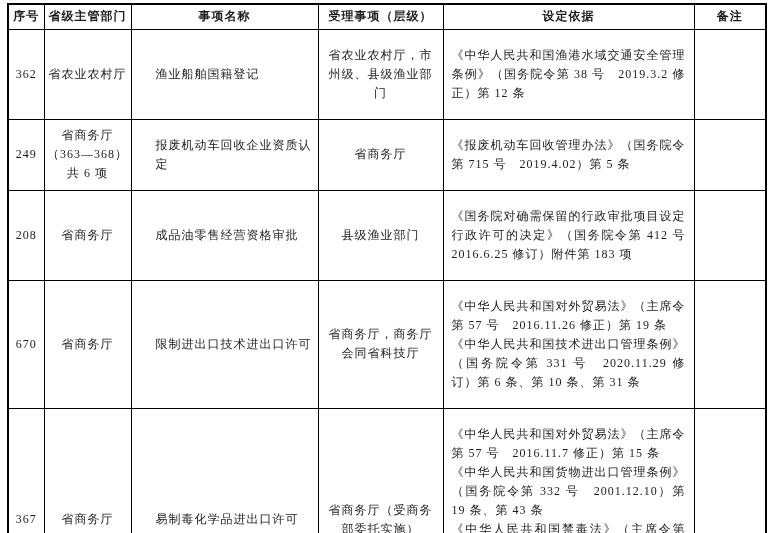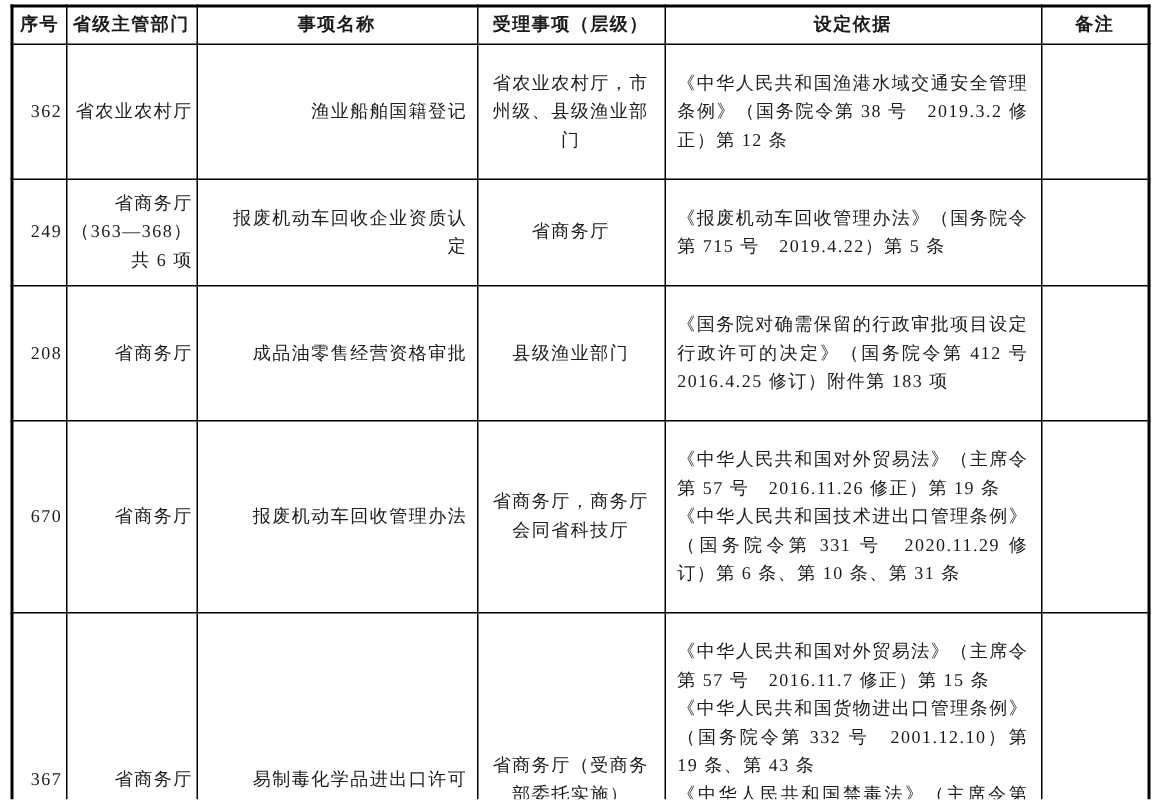--- a/index.html
+++ b/index.html
@@ -38,23 +38,23 @@
     padding: 2px;
     vertical-align: middle;
   }
   td {
     font-size: 12px;
     line-height: 19px;
     letter-spacing: 1px;
     vertical-align: middle;
     padding: 4px 6px;
   }
-  td.c-no, td.c-dept, td.c-note { text-align: right; padding: 4px 2px; }
+  td.c-no, td.c-dept, td.c-note { text-align: center; padding: 4px 2px; }
   td.c-dept { white-space: pre-line; }
-  td.c-item { text-align: right; padding-left: 24px; }
+  td.c-item { text-align: left; padding-left: 24px; }
   td.c-agency { text-align: center; }
   td.c-basis {
     text-align: justify;
     text-justify: inter-character;
     white-space: pre-line;
     padding: 16px 8px;
   }
   tr.r0 { height: 55px; }
   tr.r1 { height: 55px; }
   tr.r2 { height: 58px; }
@@ -94,35 +94,35 @@
         <td class="c-basis">《中华人民共和国渔港水域交通安全管理条例》（国务院令第 38 号　2019.3.2 修正）第 12 条</td>
         <td class="c-note"></td>
       </tr>
       <tr class="r1">
         <td class="c-no">249</td>
         <td class="c-dept">省商务厅
 （363—368）
 共 6 项</td>
         <td class="c-item">报废机动车回收企业资质认定</td>
         <td class="c-agency">省商务厅</td>
-        <td class="c-basis">《报废机动车回收管理办法》（国务院令第 715 号　2019.4.22）第 5 条</td>
+        <td class="c-basis">《报废机动车回收管理办法》（国务院令第 715 号　2019.4.02）第 5 条</td>
         <td class="c-note"></td>
       </tr>
       <tr class="r2">
         <td class="c-no">208</td>
         <td class="c-dept">省商务厅</td>
         <td class="c-item">成品油零售经营资格审批</td>
         <td class="c-agency">县级渔业部门</td>
-        <td class="c-basis">《国务院对确需保留的行政审批项目设定行政许可的决定》（国务院令第 412 号　2016.4.25 修订）附件第 183 项</td>
+        <td class="c-basis">《国务院对确需保留的行政审批项目设定行政许可的决定》（国务院令第 412 号　2016.6.25 修订）附件第 183 项</td>
         <td class="c-note"></td>
       </tr>
       <tr class="r4">
         <td class="c-no">670</td>
         <td class="c-dept">省商务厅</td>
-        <td class="c-item">报废机动车回收管理办法</td>
+        <td class="c-item">限制进出口技术进出口许可</td>
         <td class="c-agency">省商务厅，商务厅会同省科技厅</td>
         <td class="c-basis">《中华人民共和国对外贸易法》（主席令第 57 号　2016.11.26 修正）第 19 条
 《中华人民共和国技术进出口管理条例》（国务院令第 331 号　2020.11.29 修订）第 6 条、第 10 条、第 31 条</td>
         <td class="c-note"></td>
       </tr>
       <tr class="r5">
         <td class="c-no">367</td>
         <td class="c-dept">省商务厅</td>
         <td class="c-item">易制毒化学品进出口许可</td>
         <td class="c-agency">省商务厅（受商务部委托实施）</td>

